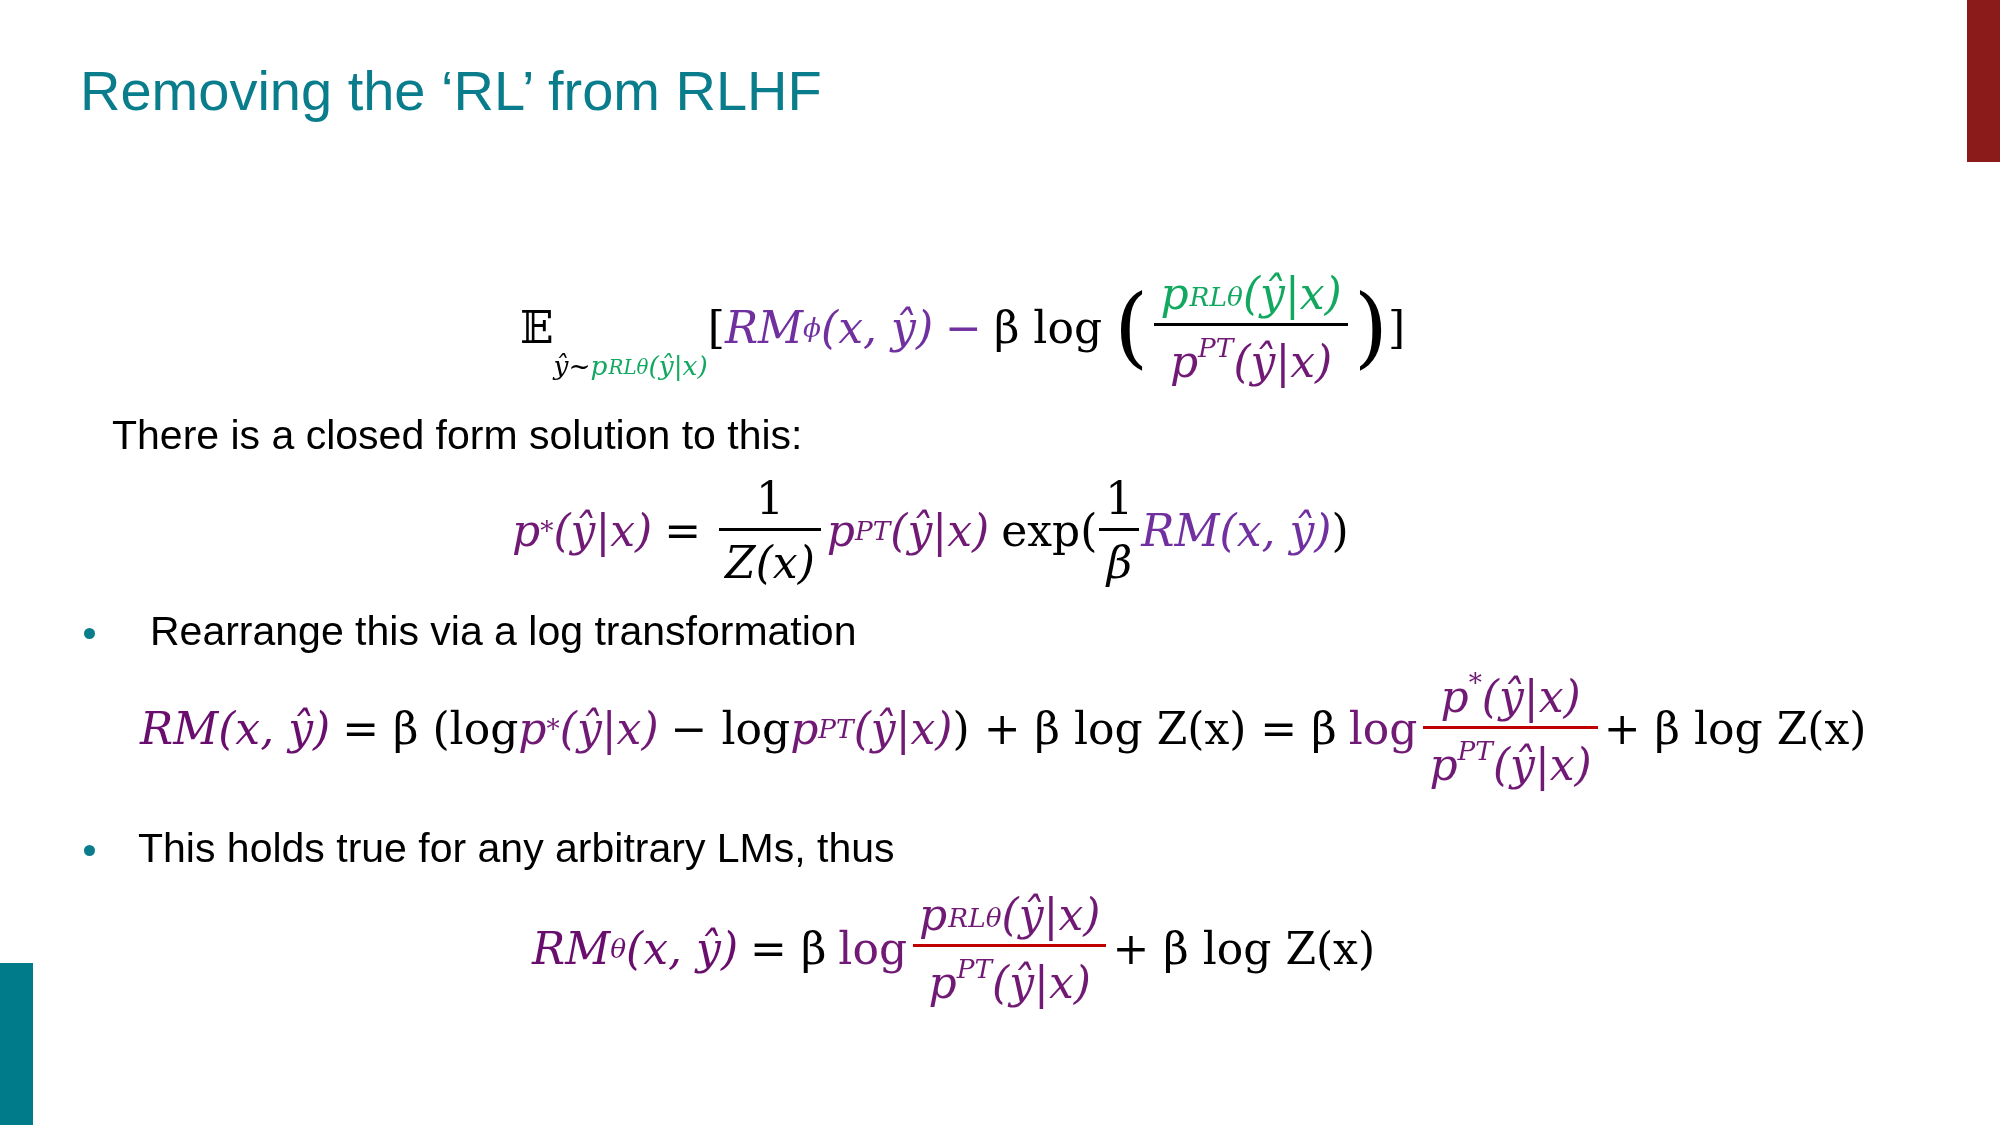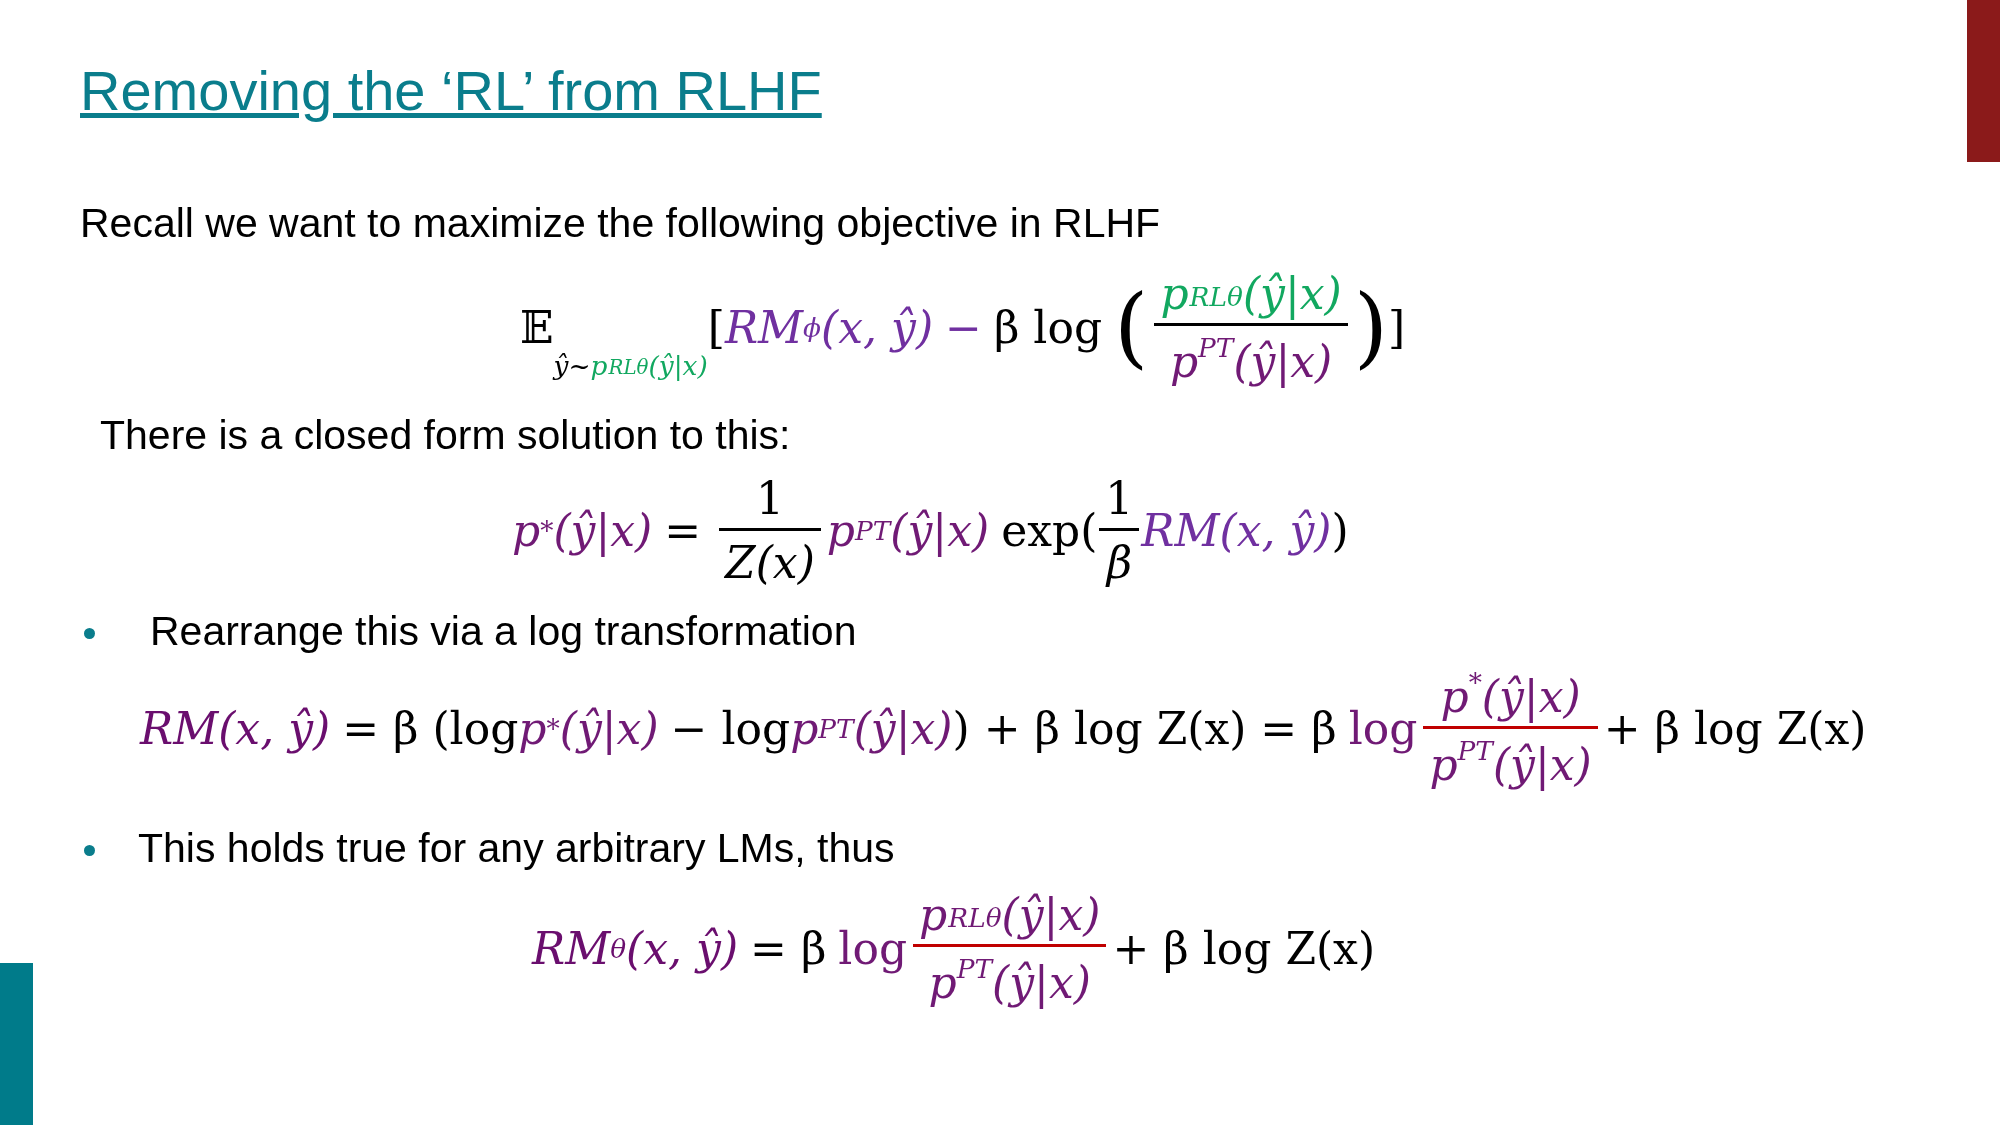--- a/index.html
+++ b/index.html
@@ -4,21 +4,21 @@
 <style>
   html, body { margin: 0; padding: 0; background: #ffffff; }
   .slide {
     position: relative; width: 2000px; height: 1125px; overflow: hidden; background: #ffffff;
     font-family: "Liberation Sans", "DejaVu Sans", sans-serif; color: #000;
   }
   .accent-right { position: absolute; left: 1967px; top: 0; width: 33px; height: 162px; background: #8b1a1a; }
   .accent-left { position: absolute; left: 0; top: 963px; width: 33px; height: 162px; background: #007b8a; }
   .title {
     position: absolute; left: 80px; top: 58px; font-size: 56px; color: #0a7d8c;
-    font-family: "Liberation Sans", "DejaVu Sans", sans-serif; letter-spacing: 0px; text-decoration: underline;
+    font-family: "Liberation Sans", "DejaVu Sans", sans-serif; letter-spacing: 0px;
   }
   .text {
     position: absolute; font-size: 41px; color: #000;
     font-family: "Liberation Sans", "DejaVu Sans", sans-serif;
   }
   .bullet { position: absolute; width: 11px; height: 11px; border-radius: 50%; background: #0a7d8c; }
 
   
   .math {
     position: absolute; font-family: "DejaVu Serif", "Liberation Serif", serif;
@@ -44,21 +44,20 @@
 </style>
 </head>
 <body>
 
 <div class="slide">
   <div class="accent-right"></div>
   <div class="accent-left"></div>
 
   <div class="title">Removing the ‘RL’ from RLHF</div>
 
-  <div class="text" style="left:80px; top:200px;">Recall we want to maximize the following objective in RLHF</div>
 
   <div class="math" style="left:520px; top:262px; height:130px;">
     <span class="black bbE">𝔼</span>
     <span style="font-size:60%; align-self:flex-end; margin-bottom:11px;">
       <span class="m-i black">ŷ~</span><span class="m-i green">p</span><span class="green ss m-i" style="font-size:75%;">
           <span>RL</span>
           <span>θ</span>
         </span><span class="m-i green">(ŷ|x)</span>
     </span>
     <span class="black">[</span>
@@ -76,21 +75,21 @@
             <span>RL</span>
             <span>θ</span>
           </span><span class="m-i">(ŷ|x)</span></span>
       <span class="bar" style="background:#000;"></span>
       <span class="den red"><span class="m-i">p</span><sup class="m-i">PT</sup><span class="m-i">(ŷ|x)</span></span>
     </span>
     <span class="bigparen black" style="font-size:200%;">)</span>
     <span class="black">]</span>
   </div>
 
-  <div class="text" style="left:100px; top:412px;">There is a closed form solution to this:</div>
+  <div class="text" style="left:112px; top:412px;">There is a closed form solution to this:</div>
 
   <div class="math" style="left:512px; top:470px; height:120px;">
     <span class="m-i red">p</span>
       <sup class="red">*</sup>
       <span class="m-i red">(ŷ|x)</span>
     <span class="space"></span>
       <span class="black">=</span>
       <span class="space"></span>
     <span class="frac">
       <span class="num black">1</span>

